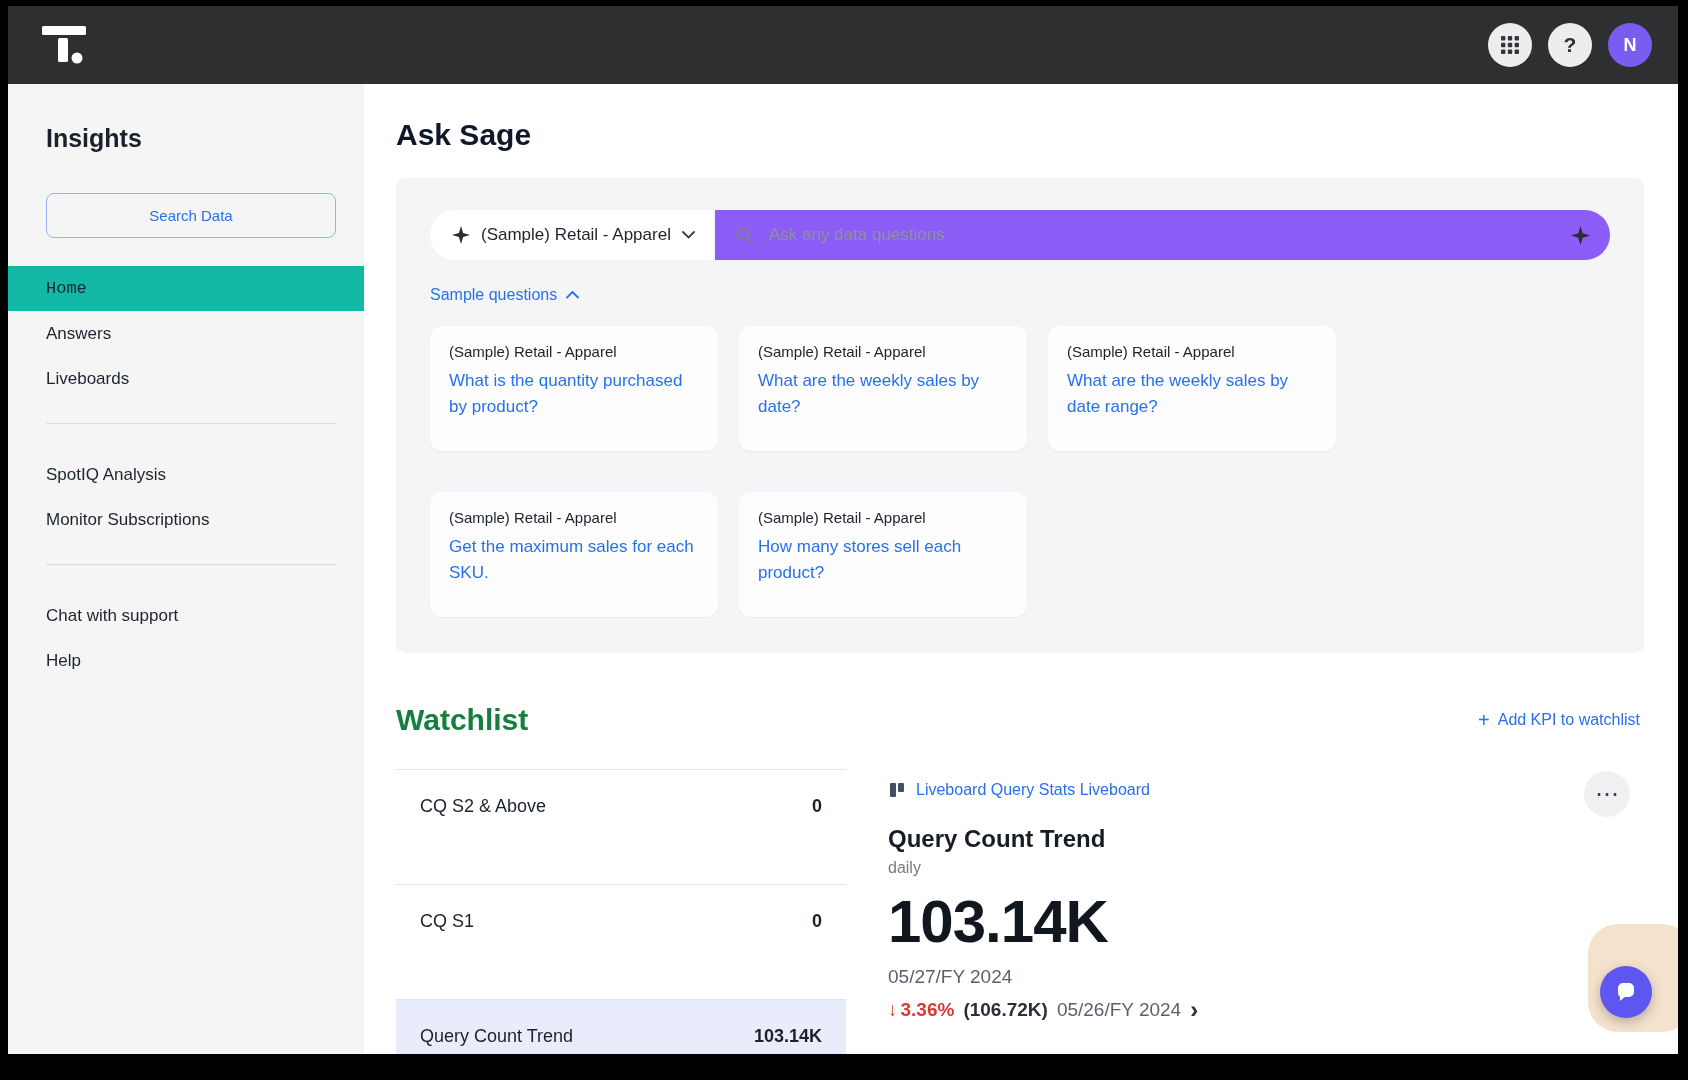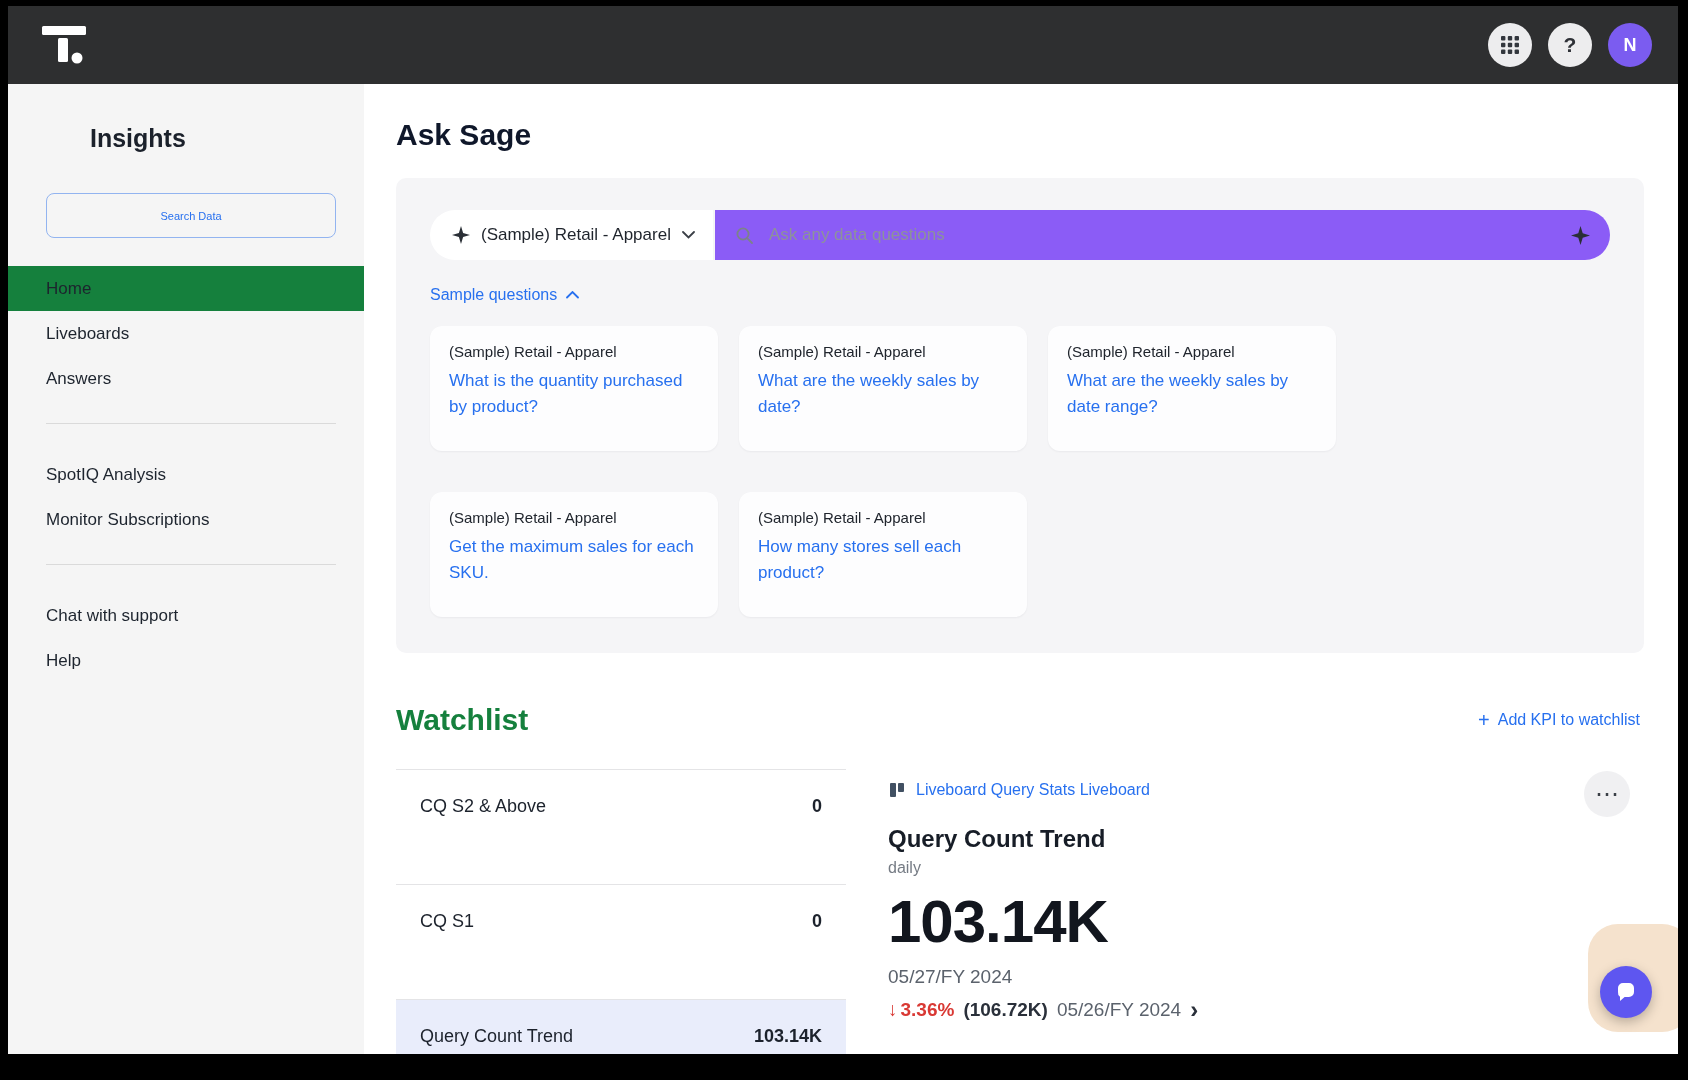--- a/index.html
+++ b/index.html
@@ -29,32 +29,32 @@
     display:flex; align-items:center; justify-content:center;
     color:#2f3237; font-size:21px; font-weight:700; cursor:pointer;
   }
   .avatar { background:#7b5cf0; color:#fff; font-size:18px; font-weight:600; }
 
   
   .body-row { flex:1; display:flex; overflow:hidden; }
 
   
   .sidebar { width:356px; flex:none; background:#f5f5f5; padding-top:40px; overflow:hidden; }
-  .sidebar-title { font-size:25px; font-weight:700; color:#1b212b; padding:0 38px;margin-left:44px; }
+  .sidebar-title { font-size:25px; font-weight:700; color:#1b212b; padding:0 38px; }
   .search-data-btn {
     display:block; margin:40px 28px 0 38px; width:calc(100% - 66px); height:45px;
     border:1px solid #92b4f0; border-radius:8px; background:transparent;
-    color:#2770ef; font-size:11px; font-weight:500; cursor:pointer; font-family:inherit;
+    color:#2770ef; font-size:15px; font-weight:500; cursor:pointer; font-family:inherit;
   }
   .nav-group { margin-top:28px; }
   .nav-item {
     height:45px; display:flex; align-items:center; padding:0 38px;
     font-size:17px; color:#1d242e; cursor:pointer;
   }
-  .nav-item.selected { background:#15803d; }
+  .nav-item.selected { background:#14b8a6;font-family:Liberation Mono, monospace; }
   .sidebar-divider { border:none; border-top:1px solid #dadada; margin:22px 28px 22px 38px; }
 
   
   .main { flex:1; background:#fff; padding:34px 34px 0 32px; overflow:hidden; position:relative; }
   .page-title { font-size:30px; font-weight:700; color:#0f172a; }
 
   
   .sage-card { margin-top:26px; background:#f5f5f7; border-radius:10px; padding:32px 34px 36px; }
   .sage-search-row { display:flex; height:50px; }
   .datasource-btn {
@@ -172,24 +172,24 @@
 
     <aside class="sidebar">
       <div class="sidebar-title">Insights</div>
       <button class="search-data-btn">Search Data</button>
 
       <div class="nav-group">
         <div class="nav-item selected">
           <span>Home</span>
         </div>
         <div class="nav-item">
+          <span>Answers</span>
+        </div>
+        <div class="nav-item">
           <span>Liveboards</span>
-        </div>
-        <div class="nav-item">
-          <span>Answers</span>
         </div>
       </div>
 
       <hr class="sidebar-divider">
 
       <div class="nav-group">
         <div class="nav-item">
           <span>SpotIQ Analysis</span>
         </div>
         <div class="nav-item">

